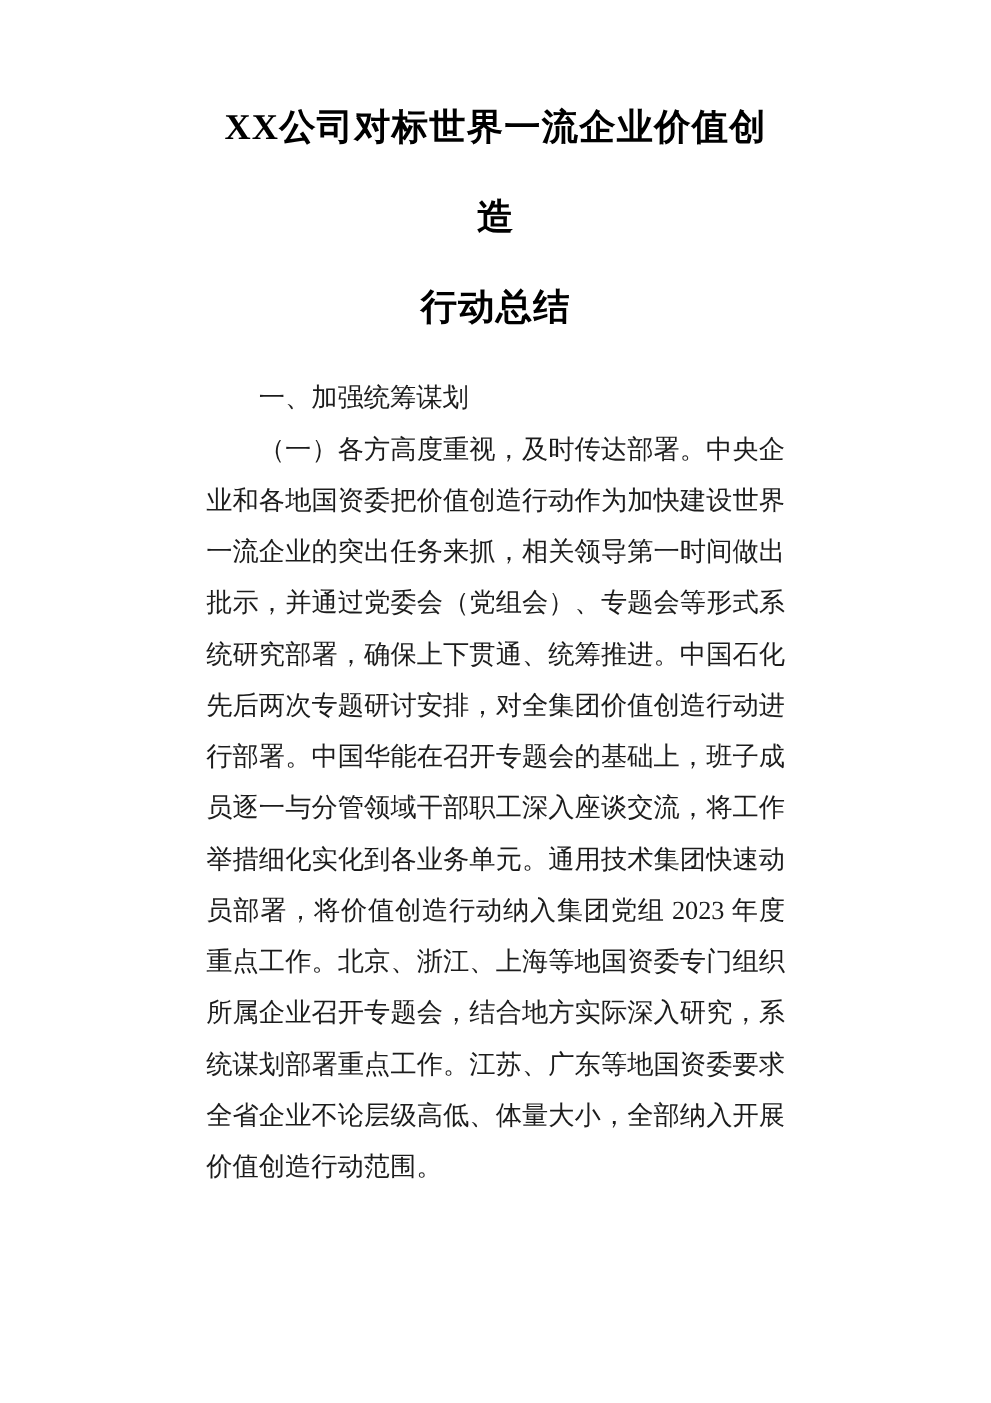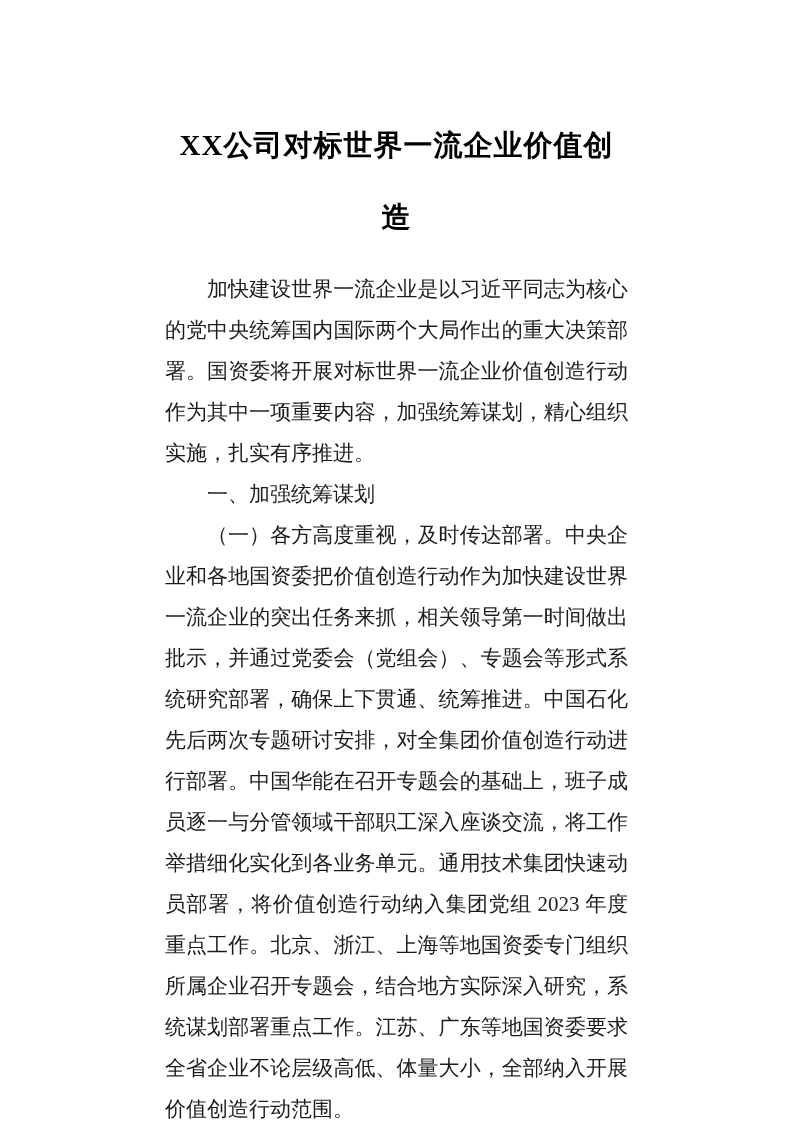--- a/index.html
+++ b/index.html
@@ -7,21 +7,21 @@
     padding: 0;
     background: #ffffff;
   }
   .page {
     position: relative;
     width: 703px;
     height: 1122px;
     margin: 0 auto;
     background: #ffffff;
     box-sizing: border-box;
-    padding: 109px 120px 0 120px;
+    padding: 66px 120px 0 120px;
     font-family: "Liberation Serif", serif;
     color: #1c1c1c;
     overflow: hidden;
   }
   .doc-title {
     margin: 0;
     font-size: 29px;
     line-height: 72px;
     font-weight: bold;
     text-align: center;
@@ -41,19 +41,19 @@
     text-indent: 2em;
     word-break: break-all;
   }
 </style>
 </head>
 <body>
 
 <div class="page">
   <h1 class="doc-title">
     <div>XX公司对标世界一流企业价值创造</div>
+    <div>行动总结</div>
   </h1>
   <div class="doc-body">
-    <p>加快建设世界一流企业是以习近平同志为核心的党中央统筹国内国际两个大局作出的重大决策部署。国资委将开展对标世界一流企业价值创造行动作为其中一项重要内容，加强统筹谋划，精心组织实施，扎实有序推进。</p>
     <p>一、加强统筹谋划</p>
     <p>（一）各方高度重视，及时传达部署。中央企业和各地国资委把价值创造行动作为加快建设世界一流企业的突出任务来抓，相关领导第一时间做出批示，并通过党委会（党组会）、专题会等形式系统研究部署，确保上下贯通、统筹推进。中国石化先后两次专题研讨安排，对全集团价值创造行动进行部署。中国华能在召开专题会的基础上，班子成员逐一与分管领域干部职工深入座谈交流，将工作举措细化实化到各业务单元。通用技术集团快速动员部署，将价值创造行动纳入集团党组 2023 年度重点工作。北京、浙江、上海等地国资委专门组织所属企业召开专题会，结合地方实际深入研究，系统谋划部署重点工作。江苏、广东等地国资委要求全省企业不论层级高低、体量大小，全部纳入开展价值创造行动范围。</p>
   </div>
 </div>
 
 </body></html>

